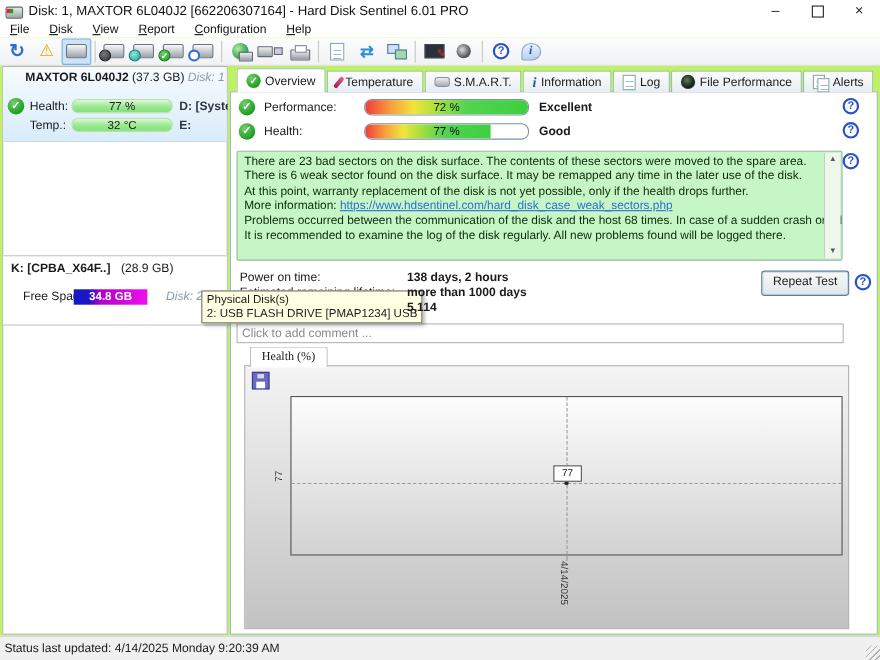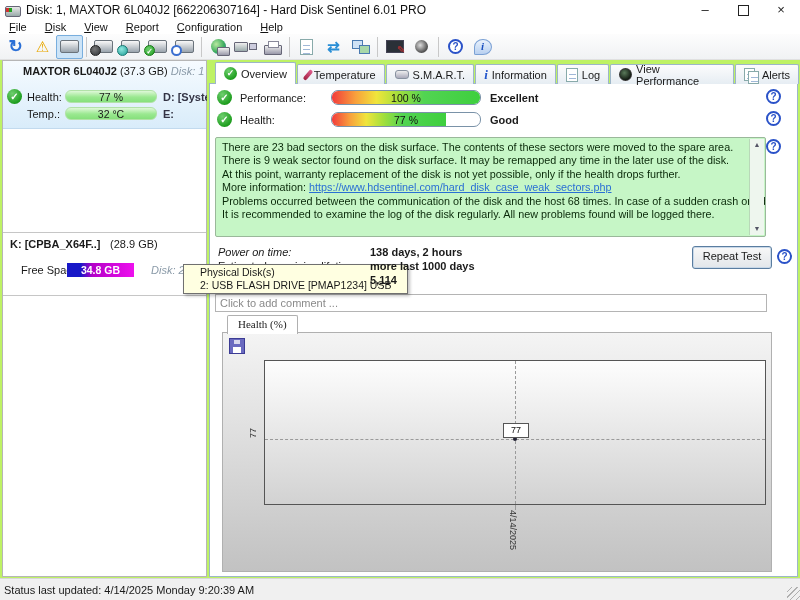--- a/index.html
+++ b/index.html
@@ -51,21 +51,21 @@
   .sidebar{position:absolute;left:2px;top:60px;width:205px;height:517px;background:#fff;border:1px solid #b6b6b6;box-sizing:border-box;}
   .disk1{position:absolute;left:0;top:0;width:203px;height:67px;background:linear-gradient(180deg,#f6fbff,#d9ecfa);border-bottom:1px solid #c2daee;}
   .d1head{position:absolute;left:20px;top:4px;white-space:nowrap;}
   .bold{font-weight:bold;}
   .dim{color:#8a9aa8;font-style:italic;}
   .chk{display:inline-block;width:15px;height:15px;border-radius:50%;background:radial-gradient(circle at 35% 30%,#6fcf6f,#1f9e1f 70%,#157a15);color:#fff;font-size:10px;font-weight:bold;text-align:center;line-height:15px;}
   .sbar{position:absolute;width:92px;height:13px;border-radius:6px;background:linear-gradient(180deg,#dff8d8,#9ae890 55%,#86e07c);border:1px solid #b2e2a8;text-align:center;font-size:10.5px;line-height:13px;box-sizing:border-box;}
   .disk2{position:absolute;left:0;top:171px;width:203px;height:62px;background:#fff;border-top:1px solid #c6c6c6;border-bottom:1px solid #c6c6c6;}
   .fsbar{position:absolute;left:64px;top:30px;width:67px;height:14px;background:linear-gradient(90deg,#1818c8 0%,#1818c8 20%,#b400c8 38%,#ee10ee 100%);color:#fff;font-weight:bold;font-size:10.5px;line-height:14px;text-align:center;}
   
-  .tooltip{position:absolute;left:183px;top:264px;background:#ffffe1;border:1px solid #707070;padding:1px 16px;font-size:10.5px;line-height:13px;white-space:nowrap;z-index:20;box-shadow:2px 2px 3px rgba(0,0,0,.25);}
+  .tooltip{position:absolute;left:183px;top:264px;background:#ffffe1;border:1px solid #707070;padding:1px 4px;font-size:10.5px;line-height:13px;white-space:nowrap;z-index:20;box-shadow:2px 2px 3px rgba(0,0,0,.25);}
   
   .mainpanel{position:absolute;left:209px;top:83px;width:589px;height:494px;background:#fff;border:1px solid #9db6c8;box-sizing:border-box;}
   .tabrow{position:absolute;left:215px;top:62px;height:22px;display:flex;align-items:flex-end;z-index:2;}
   .tab{display:inline-flex;align-items:center;gap:4px;padding:0 8px;height:20px;border:1px solid #9db6c8;border-bottom:none;background:linear-gradient(#fcfcfc,#e6edf3);font-size:11px;margin-right:1px;box-sizing:border-box;border-radius:2px 2px 0 0;}
   .tab.active{height:22px;background:#fff;font-weight:normal;}
   .tchk{width:13px;height:13px;line-height:13px;font-size:9px;}
   .thermo{width:4px;height:12px;border-radius:2px;background:linear-gradient(180deg,#e06090,#a02040);transform:rotate(40deg);display:inline-block;}
   .smarticon{width:12px;height:7px;border:1px solid #8892a0;border-radius:3px;background:linear-gradient(#eee,#aab);display:inline-block;}
   .tinfo{color:#2255cc;font-weight:bold;font-style:italic;font-family:"Liberation Serif",serif;font-size:13px;}
   .pgsm{width:10px;height:12px;}
@@ -254,67 +254,67 @@
     <span class="tab">
         <span class="tinfo">i</span>
         <span>Information</span>
       </span>
     <span class="tab">
         <span class="pg pgsm"></span>
         <span>Log</span>
       </span>
     <span class="tab">
         <span class="gauge"></span>
-        <span>View Performance</span>
+        <span>File Performance</span>
       </span>
     <span class="tab">
         <span class="pg2">
           <span class="pg pga"></span>
           <span class="pg pgb"></span>
         </span>
         <span>Alerts</span>
       </span>
   </div>
 
   <span class="chk abs" style="left:217px;top:90px;">✓</span>
   <span class="rowlabel" style="left:240px;top:92px;">Performance:</span>
   <span class="meter" style="left:331px;top:90px;">
     <span class="meterfill" style="display: block; width: 100%;"></span>
-    <span class="metertext">100 %</span>
+    <span class="metertext">72 %</span>
   </span>
   <span class="rating" style="left:490px;top:92px;">Excellent</span>
   <span class="q abs" style="left:766px;top:89px;">?</span>
 
   <span class="chk abs" style="left:217px;top:112px;">✓</span>
   <span class="rowlabel" style="left:240px;top:114px;">Health:</span>
   <span class="meter" style="left:331px;top:112px;">
     <span class="meterfill" style="display: block; width: 77%;"></span>
     <span class="metertext">77 %</span>
   </span>
   <span class="rating" style="left:490px;top:114px;">Good</span>
   <span class="q abs" style="left:766px;top:111px;">?</span>
 
   <div class="msgbox">
     <div>There are 23 bad sectors on the disk surface. The contents of these sectors were moved to the spare area.</div>
-    <div>There is 9 weak sector found on the disk surface. It may be remapped any time in the later use of the disk.</div>
+    <div>There is 6 weak sector found on the disk surface. It may be remapped any time in the later use of the disk.</div>
     <div>At this point, warranty replacement of the disk is not yet possible, only if the health drops further.</div>
     <div><span>More information: </span><a>https://www.hdsentinel.com/hard_disk_case_weak_sectors.php</a></div>
     <div>Problems occurred between the communication of the disk and the host 68 times. In case of a sudden crash or reboot it is</div>
     <div>It is recommended to examine the log of the disk regularly. All new problems found will be logged there.</div>
     <div class="gb-scroll">
       <span class="sarrow">▲</span>
       <span class="sarrow">▼</span>
     </div>
   </div>
   <span class="q abs" style="left:766px;top:139px;">?</span>
 
-  <span class="rowlabel" style="left:218px;top:246px;font-style:italic;">Power on time:</span>
+  <span class="rowlabel" style="left:218px;top:246px;">Power on time:</span>
   <span class="rowlabel" style="left:218px;top:260px;">Estimated remaining lifetime:</span>
   <span class="val" style="left:370px;top:246px;">138 days, 2 hours</span>
-  <span class="val" style="left:370px;top:260px;">more last 1000 days</span>
+  <span class="val" style="left:370px;top:260px;">more than 1000 days</span>
   <span class="val" style="left:370px;top:274px;">5,114</span>
   <span class="btn">Repeat Test</span>
   <span class="q abs" style="left:777px;top:249px;">?</span>
 
   <div class="tooltip">
     <div>Physical Disk(s)</div>
     <div>2: USB FLASH DRIVE [PMAP1234] USB</div>
   </div>
 
   <input class="comment" type="text" placeholder="Click to add comment ..." style="">

